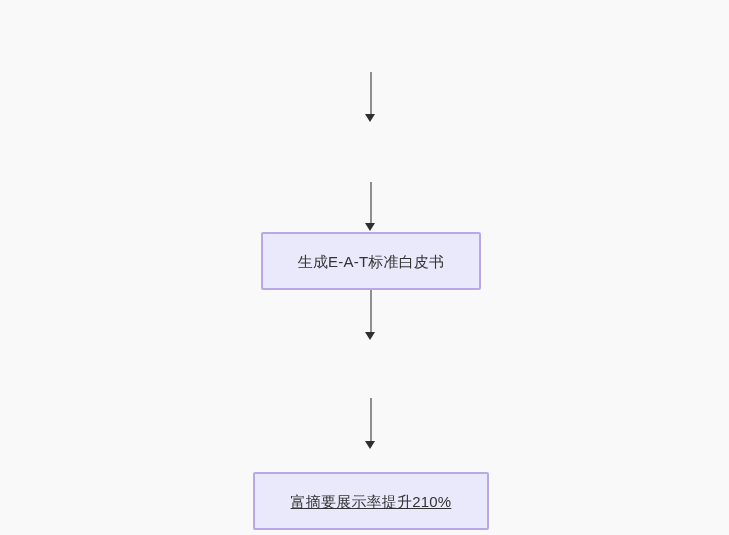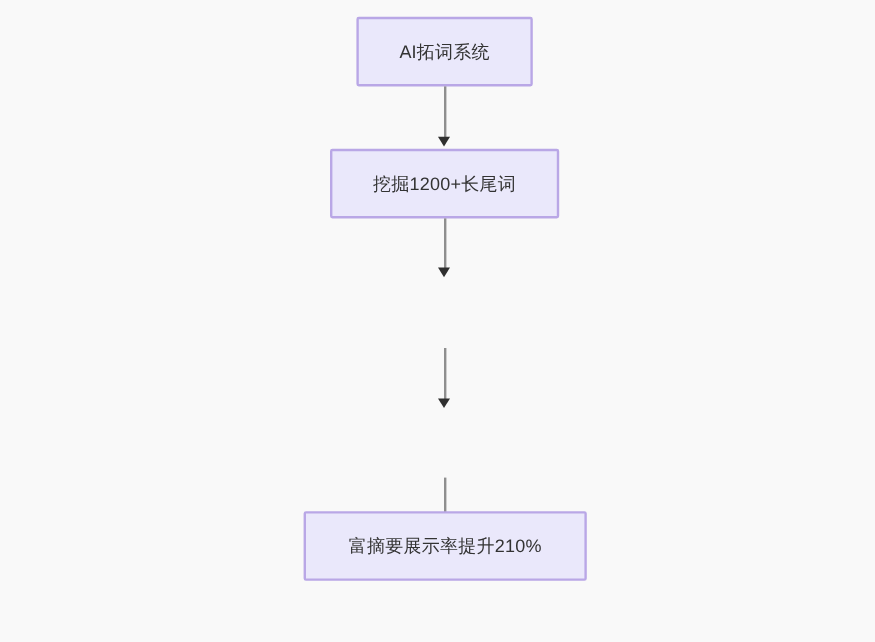--- a/index.html
+++ b/index.html
@@ -45,39 +45,36 @@
     border-left: 5px solid transparent;
     border-right: 5px solid transparent;
     border-top: 8px solid #2f2f2f;
   }
 </style>
 </head>
 <body>
 
 <div id="flowchart-canvas">
 
-  <div class="node" style="left:297px; top:14px; width:147px; height:58px;">
-    <span>AI拓词系统</span>
-  </div>
 
   <div class="edge" style="left:370px; top:72px; height:44px;"></div>
   <div class="arrowhead" style="left:365px; top:114px;"></div>
 
-  <div class="node" style="left:275px; top:124px; width:191px; height:58px;">
-    <span>挖掘1200+长尾词</span>
-  </div>
 
   <div class="edge" style="left:370px; top:182px; height:42px;"></div>
   <div class="arrowhead" style="left:365px; top:223px;"></div>
 
+  <div class="node" style="left:261px; top:232px; width:220px; height:58px;">
+    <span>生成E-A-T标准白皮书</span>
+  </div>
 
   <div class="edge" style="left:370px; top:290px; height:43px;"></div>
   <div class="arrowhead" style="left:365px; top:332px;"></div>
 
 
   <div class="edge" style="left:370px; top:398px; height:44px;"></div>
   <div class="arrowhead" style="left:365px; top:441px;"></div>
 
-  <div class="node" style="left:253px; top:426px; width:236px; height:58px;">
+  <div class="node" style="left:253px; top:472px; width:236px; height:58px;text-decoration:underline;">
     <span>富摘要展示率提升210%</span>
   </div>
 
 </div>
 
 </body></html>

